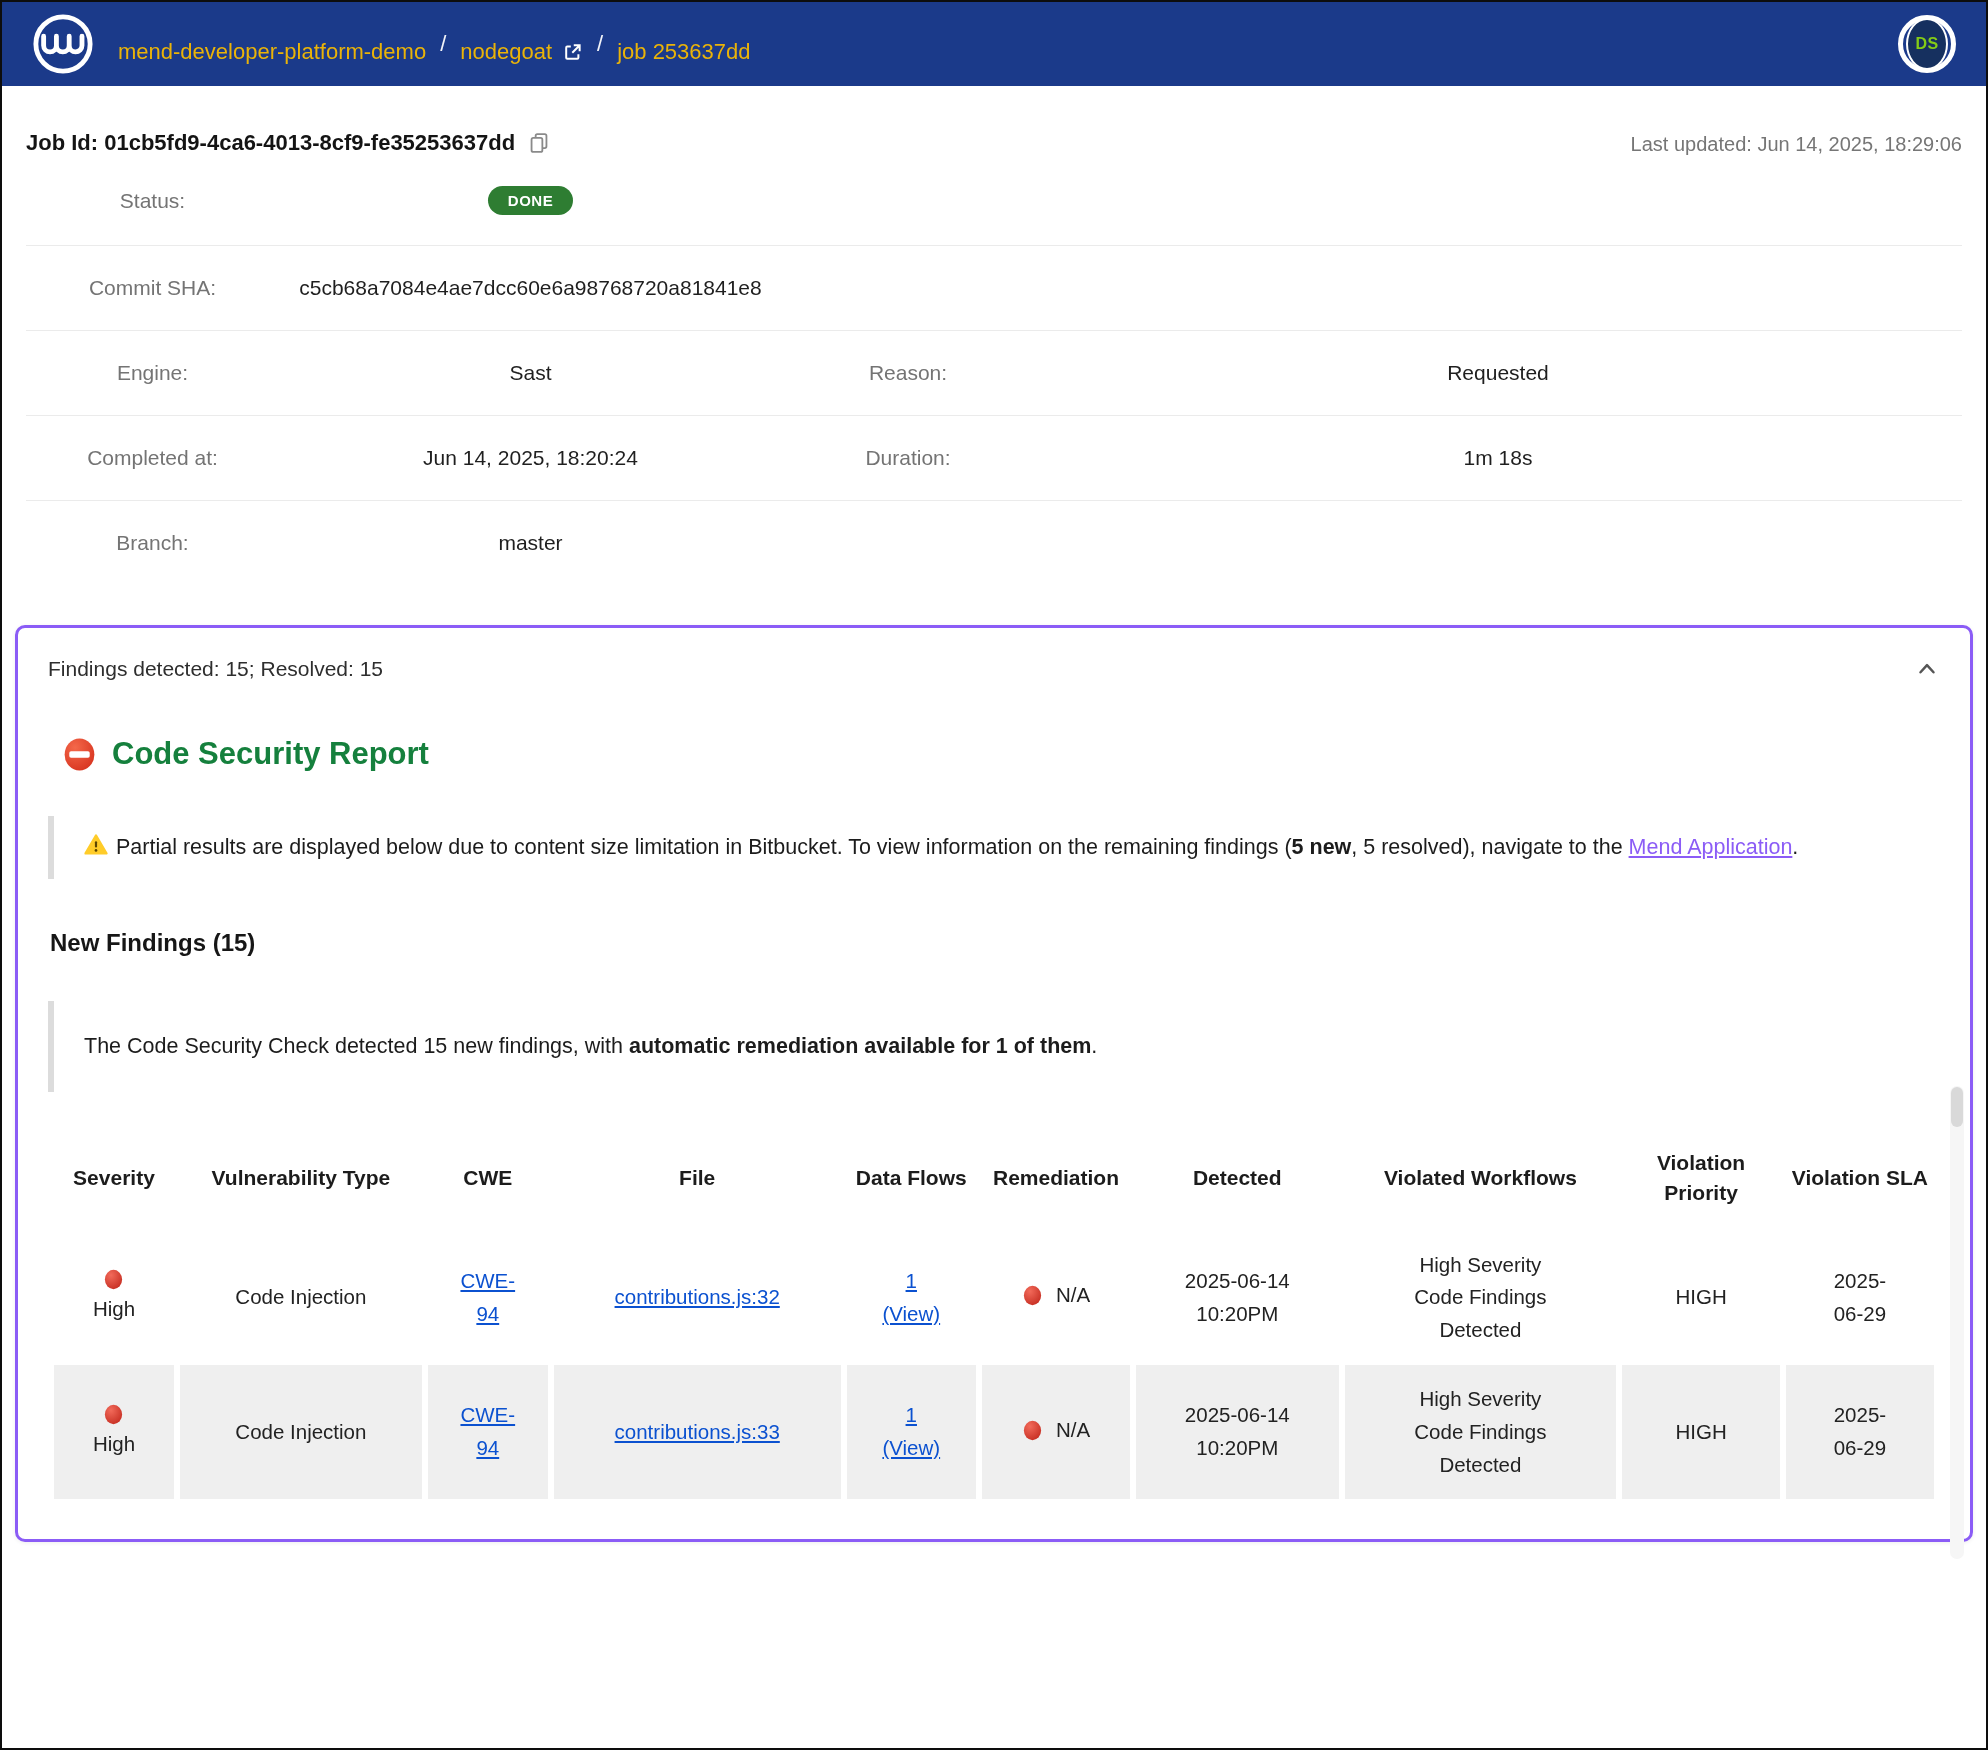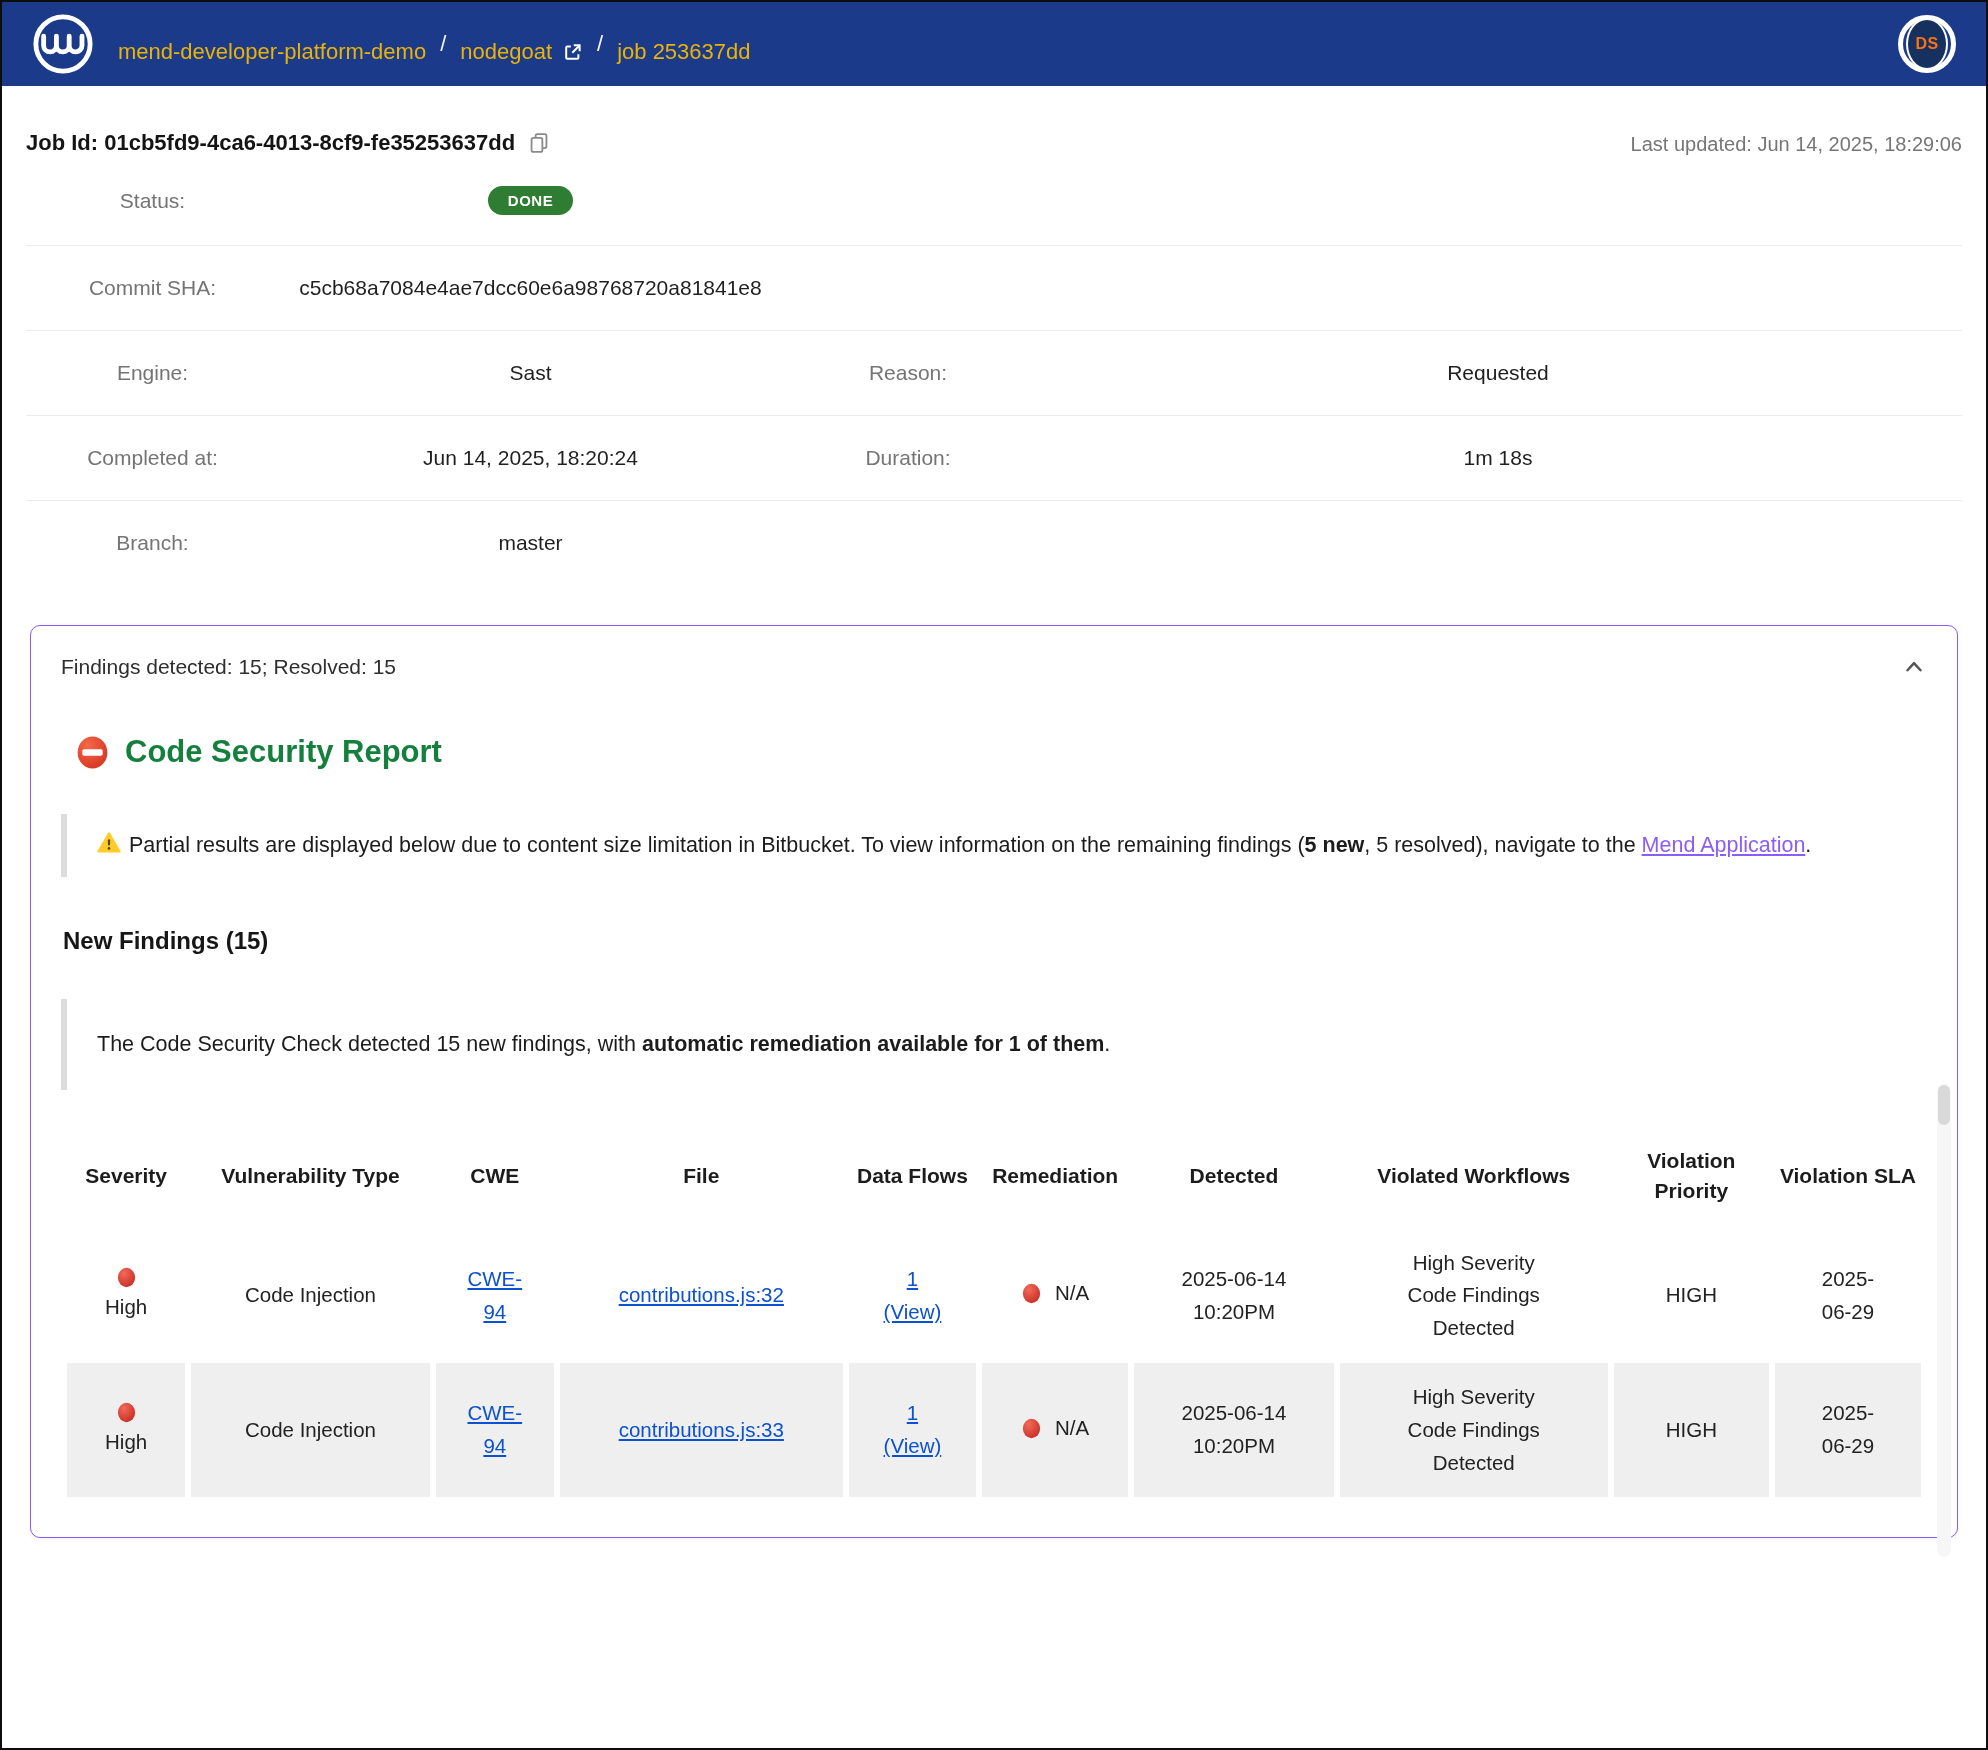--- a/index.html
+++ b/index.html
@@ -21,21 +21,21 @@
   .crumb { color:#eab308; text-decoration:none; display:flex; align-items:center; gap:10px; cursor:pointer;margin-top:16px; }
   .crumb-sep { opacity:.95; }
   .ext-icon { width:21px; height:21px; display:inline-block; }
   .avatar {
     margin-left:auto; width:58px; height:58px; border-radius:50%;
     border:5px solid #fff; background:#1B3A8A;
     display:flex; align-items:center; justify-content:center; cursor:pointer;
   }
   .avatar-inner {
     width:42px; height:52px; border-radius:50%; background:#16305F;
-    border:2.5px solid #fff; color:#f97316; font-size:16px; font-weight:bold;
+    border:2.5px solid #fff; color:#84cc16; font-size:16px; font-weight:bold;
     display:flex; align-items:center; justify-content:center; letter-spacing:.5px;
   }
 
   
   .job { padding:0 24px; }
   .job-top { display:flex; justify-content:space-between; align-items:flex-end; margin-top:44px; }
   .job-id { font-size:22px; font-weight:bold; color:#141414; display:flex; align-items:center; gap:12px; }
   .copy-btn { width:24px; height:24px; cursor:pointer; display:inline-block; }
   .last-updated { font-size:20px; color:#767676; }
 
@@ -47,22 +47,22 @@
   .meta-label { color:#747474; font-size:21px; }
   .meta-value { color:#1f1f1f; font-size:21px; }
   .badge-done {
     display:inline-block; background:#2E7D32; color:#fff;
     font-size:15px; font-weight:bold; letter-spacing:.5px;
     padding:6px 20px; border-radius:999px;
   }
 
   
   .card {
-    margin:40px 28px 0; background:#fff;
-    border:1px solid #8b5cf6; border-radius:10px;
+    margin:40px 13px 0; background:#fff;
+    border:3px solid #8b5cf6; border-radius:10px;
     box-shadow:0 1px 4px rgba(0,0,0,.07);
   }
   .card-header {
     display:flex; justify-content:space-between; align-items:center;
     padding:28px 30px 8px;
   }
   .card-summary { font-size:21px; color:#2e2e2e; }
   .collapse-btn { width:26px; height:26px; cursor:pointer; }
 
   .report-body { padding:0 30px 40px; position:relative; }

